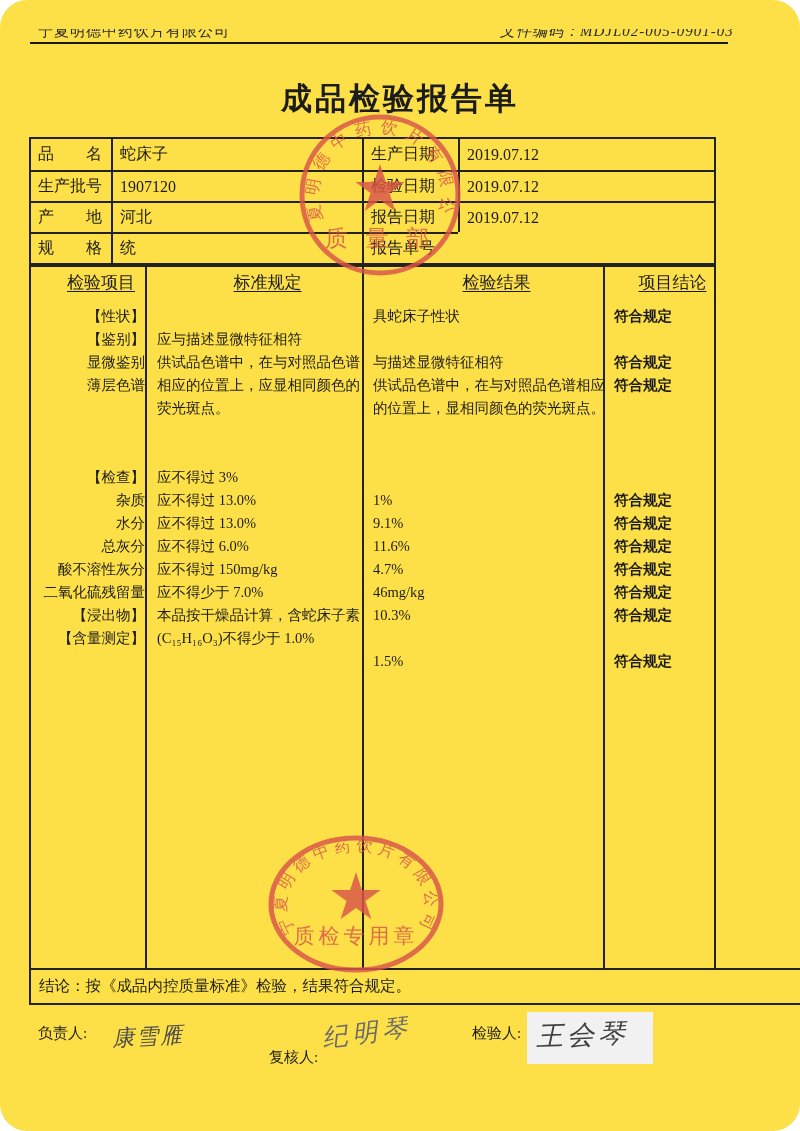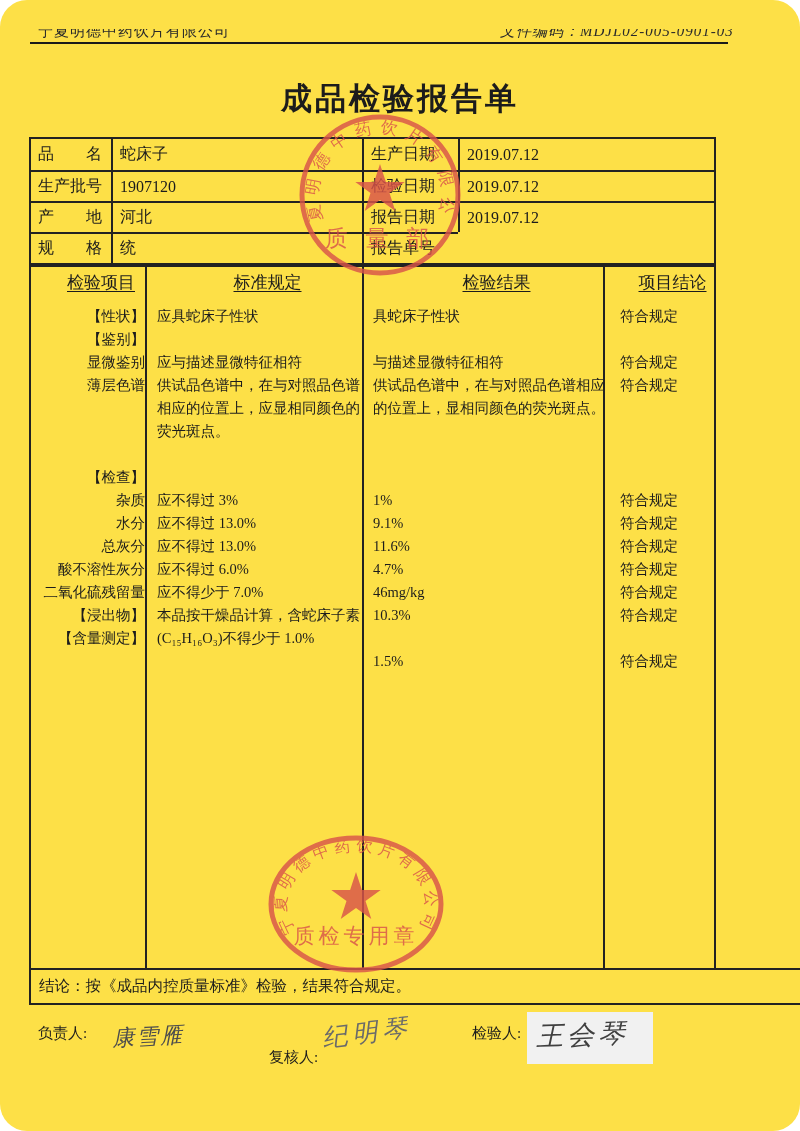--- a/index.html
+++ b/index.html
@@ -35,21 +35,21 @@
   .rcol-2{width:217px;border-left:2px solid #222;}
   .rcol-3{width:241px;border-left:2px solid #222;}
   .rcol-4{flex:1;border-left:2px solid #222;}
   .rhead{height:30px;display:flex;align-items:center;justify-content:center;
     font-size:17px;padding-left:26px;}
   .rhead span{text-decoration:underline;text-underline-offset:3px;}
   .rlines{padding-top:8px;}
   .rcol-1 .bl-line{padding-left:6px;text-align:right;}
   .rcol-2 .bl-line{padding-left:10px;}
   .rcol-3 .bl-line{padding-left:9px;}
-  .rcol-4 .bl-line{padding-left:15px;}
+  .rcol-4 .bl-line{padding-left:9px;font-weight:bold;}
   .bl-line, .rlines > div{height:23px;line-height:23px;white-space:nowrap;}
 
   
   .conclusion{position:absolute;left:29px;top:968px;width:775px;height:37px;
     border:2px solid #222;box-sizing:border-box;display:flex;align-items:center;
     padding-left:8px;font-size:15.5px;}
 
   
   .foot-label{position:absolute;top:1024px;font-size:15px;}
   .sig{position:absolute;color:#4d4d4d;white-space:nowrap;}
@@ -120,32 +120,32 @@
           <div class="bl-line">【浸出物】</div>
           <div class="bl-line">【含量测定】</div>
           <div class="bl-line"></div>
         </div>
     </div>
     <div class="rcol rcol-2">
       <div class="rhead">
           <span>标准规定</span>
         </div>
       <div class="rlines">
-          <div class="bl-line">应具蛇床子性状</div>
           <div class="bl-line"></div>
           <div class="bl-line">应与描述显微特征相符</div>
           <div class="bl-line">供试品色谱中，在与对照品色谱</div>
           <div class="bl-line">相应的位置上，应显相同颜色的</div>
           <div class="bl-line">荧光斑点。</div>
           <div class="bl-line"></div>
           <div class="bl-line"></div>
           <div class="bl-line">应不得过 3%</div>
           <div class="bl-line">应不得过 13.0%</div>
           <div class="bl-line">应不得过 13.0%</div>
           <div class="bl-line">应不得过 6.0%</div>
+          <div class="bl-line">应不得过 150mg/kg</div>
           <div class="bl-line">应不得少于 7.0%</div>
           <div class="bl-line">本品按干燥品计算，含蛇床子素</div>
           <div class="bl-line">(C₁₅H₁₆O₃)不得少于 1.0%</div>
         </div>
     </div>
     <div class="rcol rcol-3">
       <div class="rhead">
           <span>检验结果</span>
         </div>
       <div class="rlines">

